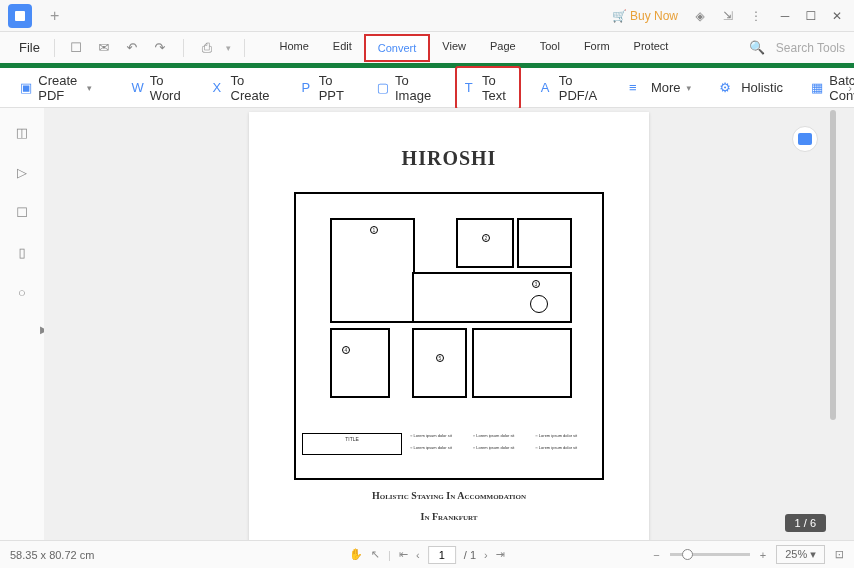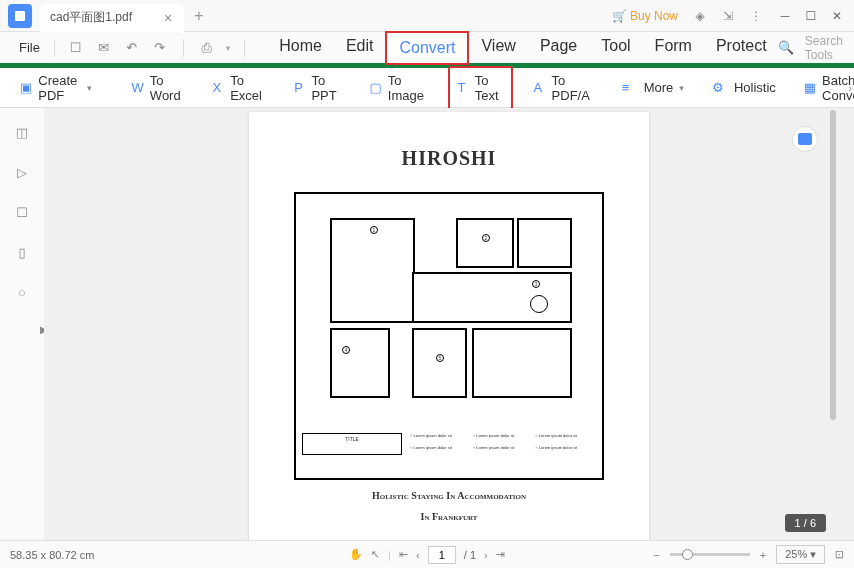--- a/index.html
+++ b/index.html
@@ -16,21 +16,21 @@
     .title-icon { width: 24px; height: 24px; display: flex; align-items: center; justify-content: center; color: #888; font-size: 12px; cursor: pointer; }
     .win-controls { display: flex; gap: 0; }
     .win-btn { width: 26px; height: 28px; display: flex; align-items: center; justify-content: center; color: #666; font-size: 12px; cursor: pointer; }
     
     .menubar { height: 36px; display: flex; align-items: center; padding: 0 9px; border-bottom: 5px solid #15803d; background: #fafafa; }
     .file-menu { padding: 0 10px; font-size: 13px; cursor: pointer; }
     .qat { display: flex; gap: 10px; margin-left: 8px; align-items: center; }
     .qat-icon { width: 18px; height: 18px; color: #888; cursor: pointer; display: flex; align-items: center; justify-content: center; }
     .qat-sep { width: 1px; height: 18px; background: #ddd; margin: 0 4px; }
     .menus { display: flex; gap: 0; margin-left: 18px; }
-    .menu-item { padding: 6px 12px; font-size: 16px; cursor: pointer; color: #333; }
+    .menu-item { padding: 6px 12px; font-size: 11px; cursor: pointer; color: #333; }
     .menu-item.active { color: #4a8cf7; border: 2px solid #d63030; background: white; }
     .menubar-right { margin-left: auto; display: flex; align-items: center; gap: 10px; color: #aaa; }
     .search-tools { font-size: 12px; }
     
     .toolbar { height: 40px; display: flex; align-items: center; padding: 0 12px; border-bottom: 1px solid #e0e0e0; background: white; gap: 12px; }
     .tool-btn { display: flex; align-items: center; gap: 6px; padding: 5px 8px; font-size: 13px; cursor: pointer; color: #333; border-radius: 3px; }
     .tool-btn.highlighted { border: 2px solid #d63030; }
     .tool-icon { width: 16px; height: 16px; color: #4a8cf7; display: inline-flex; }
     .toolbar-right { margin-left: auto; display: flex; gap: 12px; align-items: center; }
     .chev-right { position: absolute; right: 2px; color: #888; font-size: 11px; }
@@ -78,24 +78,20 @@
   </style>
 </head>
 <body>
 
 <div class="titlebar">
   <div class="app-icon">
     <svg width="14" height="14" viewBox="0 0 14 14">
         <rect x="2" y="2" width="10" height="10" fill="white" rx="1"></rect>
       </svg>
   </div>
-  <div class="tab">
-    <span>cad平面图1.pdf</span>
-    <span class="tab-close">×</span>
-  </div>
   <span class="add-tab">+</span>
   <div class="titlebar-right">
     <div class="buy-now">
       <span>🛒</span>
       <span>Buy Now</span>
     </div>
     <div class="title-icon">◈</div>
     <div class="title-icon">⇲</div>
     <div class="title-icon">⋮</div>
     <div class="win-controls">
@@ -142,21 +138,21 @@
     <span>Create PDF</span>
     <span style="font-size:9px;color:#888;">▾</span>
   </div>
   <div style="width:1px;height:22px;background:#e0e0e0;"></div>
   <div class="tool-btn">
     <span class="tool-icon">W</span>
     <span>To Word</span>
   </div>
   <div class="tool-btn">
     <span class="tool-icon">X</span>
-    <span>To Excel</span>
+    <span>To Create</span>
   </div>
   <div class="tool-btn">
     <span class="tool-icon">P</span>
     <span>To PPT</span>
   </div>
   <div class="tool-btn">
     <span class="tool-icon">▢</span>
     <span>To Image</span>
   </div>
   <div class="tool-btn highlighted">

